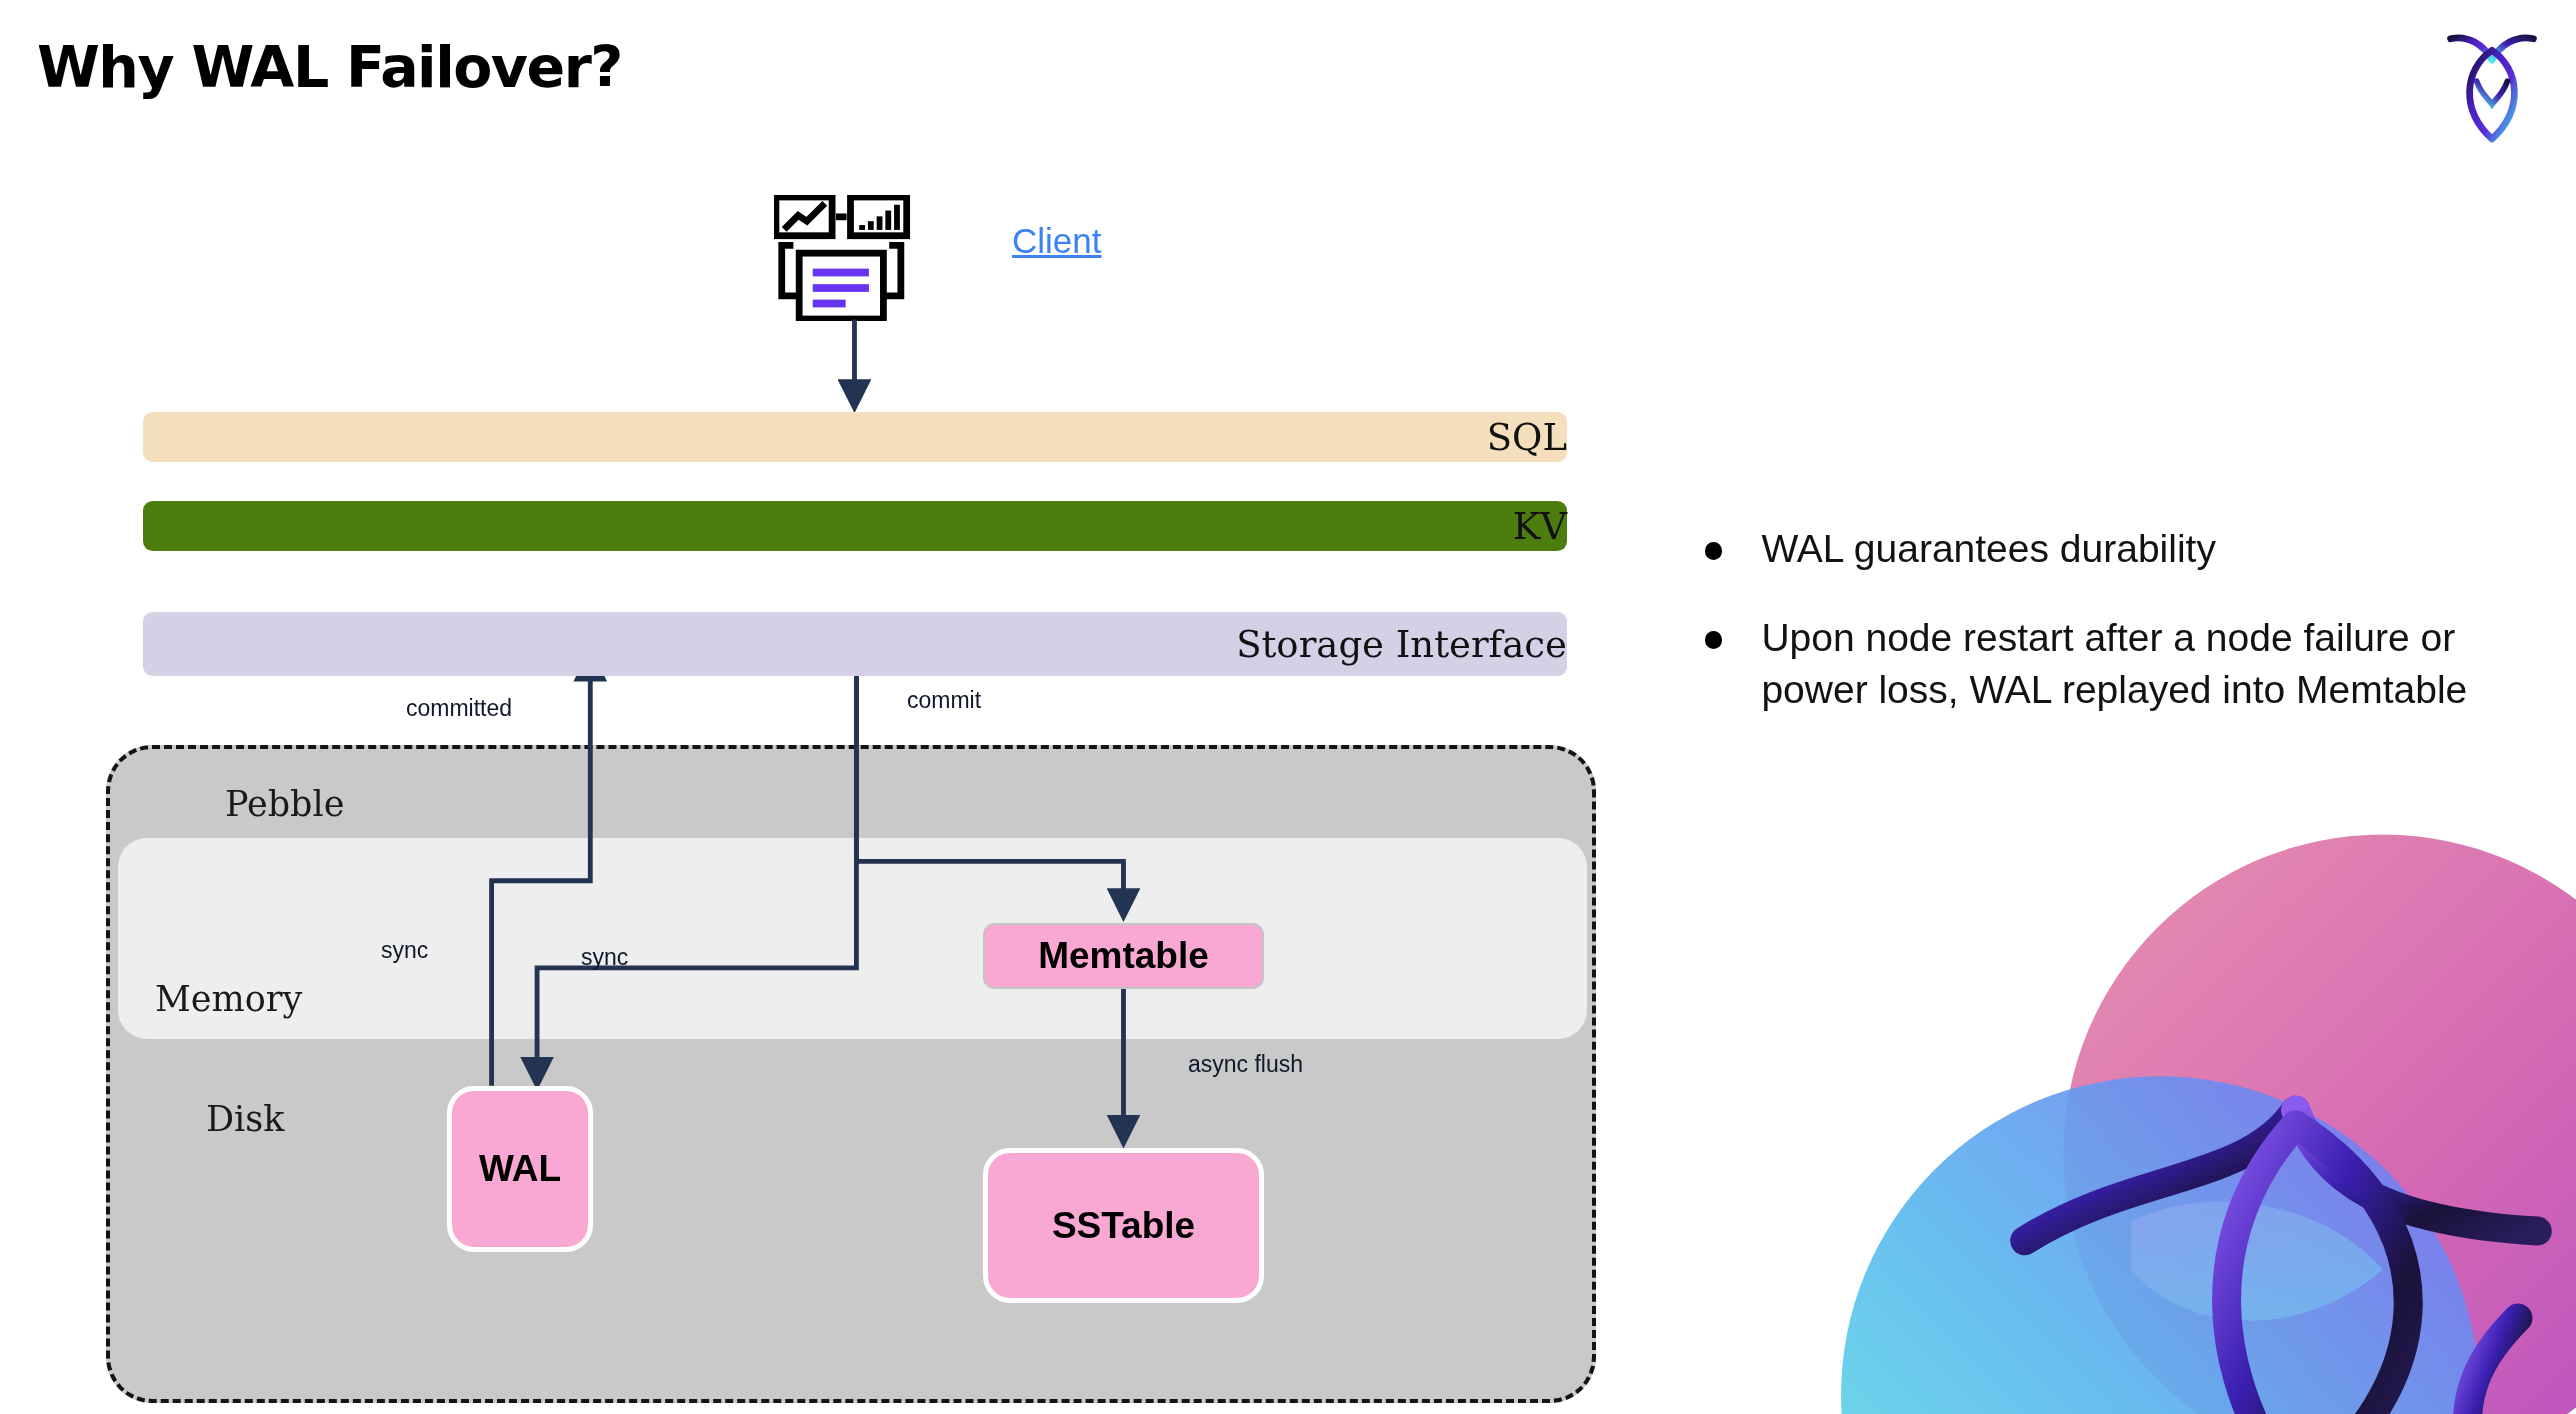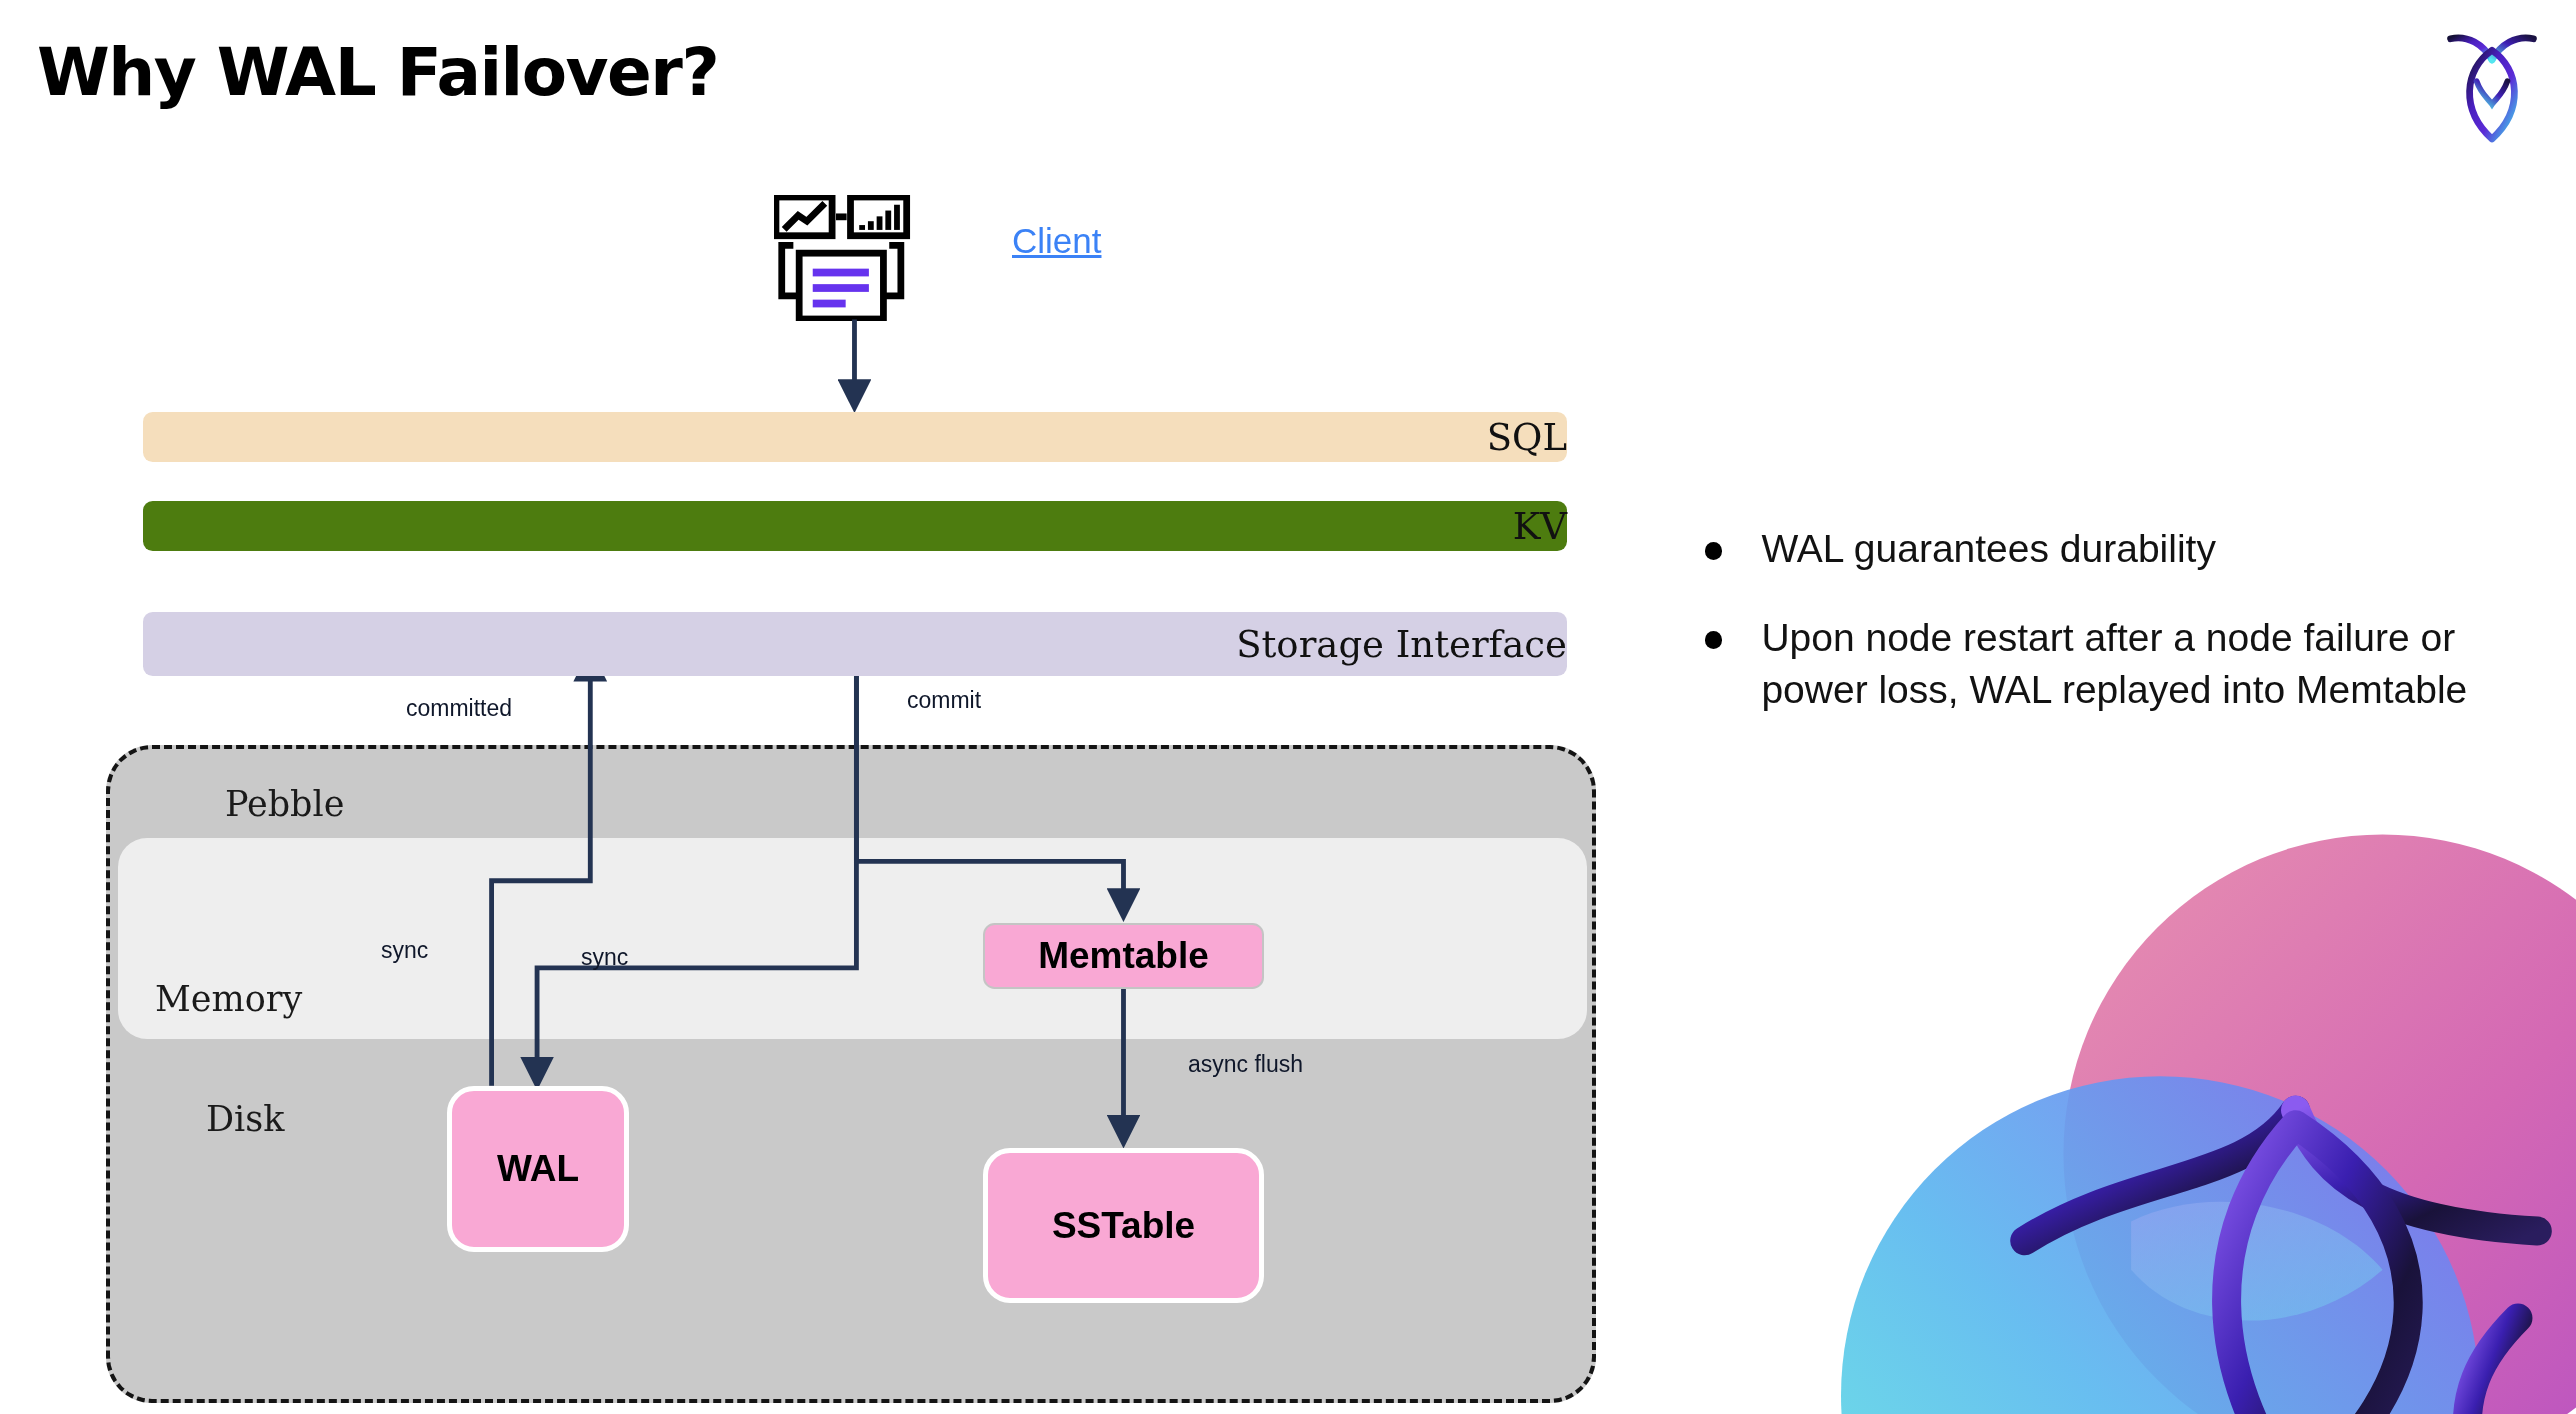--- a/index.html
+++ b/index.html
@@ -17,21 +17,21 @@
     background: #ffffff;
     overflow: hidden;
   }
 
   
   #slide-title {
     position: absolute;
     left: 37px; top: 37px;
     font-family: "DejaVu Sans", sans-serif;
     font-weight: 700;
-    font-size: 66px;
+    font-size: 57px;
     letter-spacing: -1.5px;
     color: #000000;
     white-space: nowrap;
     line-height: 1.08;
   }
 
   
   #brand-logo {
     position: absolute;
     right: 31px; top: 21px;
@@ -112,21 +112,21 @@
   }
   #node-memtable {
     left: 983px; top: 923px;
     width: 281px; height: 66px;
     border: 2.9px solid #c4c4c4;
     border-radius: 11.6px;
     font-size: 37px;
   }
   #node-wal {
     left: 447px; top: 1086px;
-    width: 182px; height: 166px;
+    width: 146px; height: 166px;
     border: 5.8px solid #ffffff;
     border-radius: 27px;
     font-size: 37px;
     justify-content: center;
   }
   #node-sstable {
     left: 983px; top: 1148px;
     width: 281px; height: 155px;
     border: 5.8px solid #ffffff;
     border-radius: 27px;

